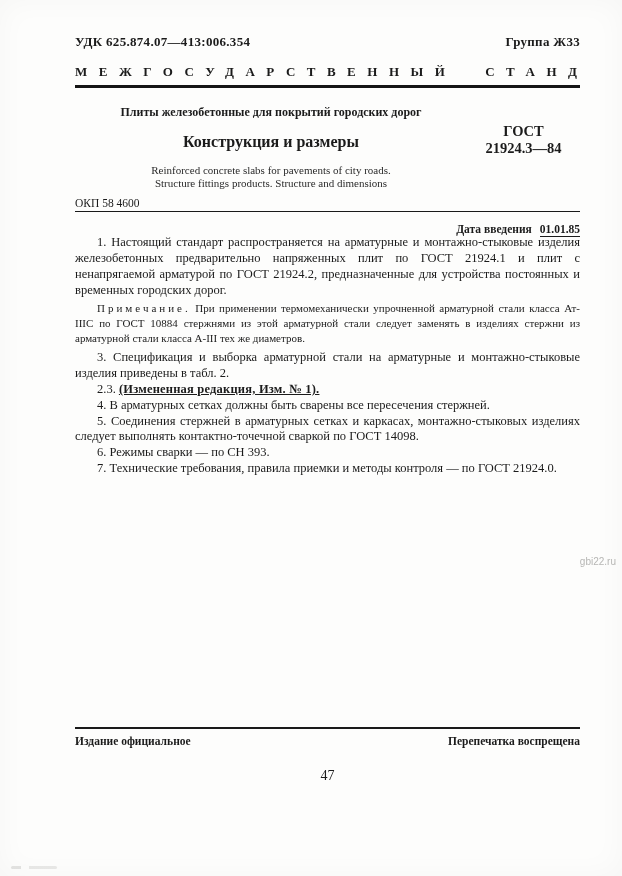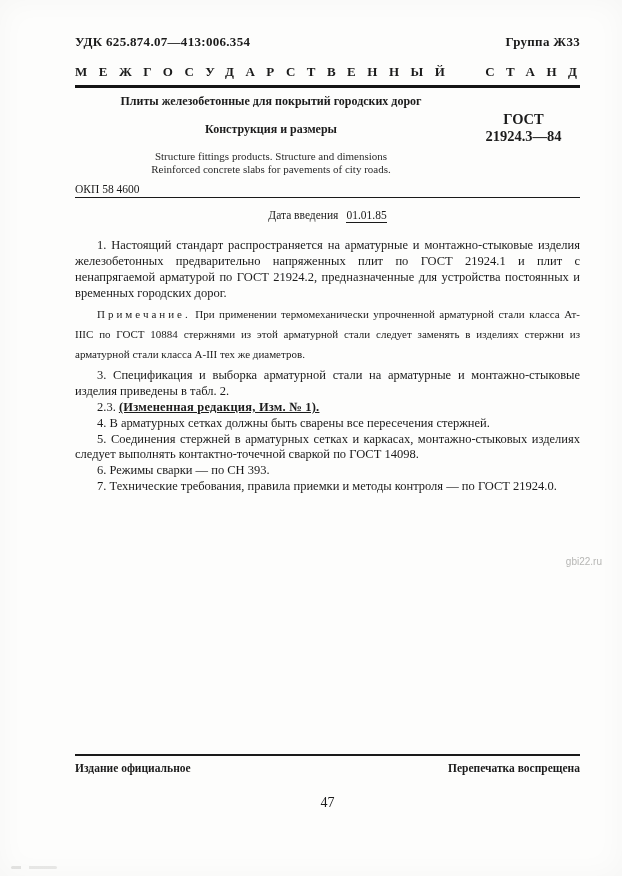--- a/index.html
+++ b/index.html
@@ -34,81 +34,81 @@
     overflow: hidden;
   }
   .thick-rule {
     height: 2.6px;
     background: #151515;
     margin-top: 5px;
   }
   .title-row {
     display: flex;
     align-items: center;
-    margin-top: 6px;
+    margin-top: 17px;
   }
   .titles {
     width: 392px;
     text-align: center;
   }
   .t-sub   { font-size: 12px; font-weight: bold; }
   .t-main  { font-size: 13px; font-weight: bold; margin-top: 12px; letter-spacing: 0.3px; }
-  .t-sub2  { font-size: 12px; font-weight: bold; margin-top: 13px; text-align: center; }
+  .t-sub2  { font-size: 16px; font-weight: bold; margin-top: 13px; text-align: center; }
   .t-en    { font-size: 11px; margin-top: 13px; line-height: 13px; color: #2a2a2a; }
   .gost-block {
     flex: 1;
     text-align: center;
     font-weight: bold;
     font-size: 14.5px;
     line-height: 17px;
     margin-top: -14px;
   }
   .okp-row { margin-top: 7px; font-size: 11.5px; }
   .thin-rule { height: 1.6px; background: #1a1a1a; margin-top: 2px; }
   .date-row {
-    text-align: center;
+    text-align: right;
     margin-top: 11px;
     font-size: 11.5px;
-    font-weight: normal;
+    font-weight: bold;
   }
   .date-value {
     border-bottom: 1.3px solid #1a1a1a;
     padding-bottom: 1px;
     margin-left: 8px;
   }
-  .body-text { margin-top: 17px; }
+  .body-text { }
   .para {
     font-size: 12.5px;
     line-height: 15.8px;
     text-align: justify;
     text-indent: 22px;
   }
   .note {
     font-size: 11px;
-    line-height: 20px;
+    line-height: 15px;
     text-align: justify;
     text-indent: 22px;
     margin: 3px 0 4px 0;
   }
   .note-label { letter-spacing: 3px; }
   .amendment { font-size: 12.5px; line-height: 15.8px; text-indent: 22px; }
   .amendment b { letter-spacing: 0.2px; text-decoration: underline; }
   .watermark {
     position: absolute;
     top: 556px;
-    right: 20px;
+    right: 6px;
     font-family: "Liberation Sans", "DejaVu Sans", sans-serif;
     font-size: 10px;
     color: #b6b6b4;
   }
   .footer {
     position: absolute;
     left: 75px;
     right: 42px;
-    top: 754px;
+    top: 727px;
   }
   .footer-rule { height: 1.6px; background: #1a1a1a; }
   .footer-labels {
     display: flex;
     justify-content: space-between;
     margin-top: 6px;
     font-size: 11.5px;
     font-weight: bold;
   }
   .page-number {
@@ -138,22 +138,22 @@
   </div>
 
   <div class="standard-type">МЕЖГОСУДАРСТВЕННЫЙ СТАНДАРТ</div>
   <div class="thick-rule"></div>
 
   <div class="title-row">
     <div class="titles">
       <div class="t-sub">Плиты железобетонные  для покрытий городских дорог</div>
       <div class="t-sub2">Конструкция и размеры</div>
       <div class="t-en">
+        <div>Reinforced concrete slabs for pavements of city roads.</div>
         <div>Structure fittings products. Structure and dimensions</div>
-        <div>Reinforced concrete slabs for pavements of city roads.</div>
       </div>
     </div>
     <div class="gost-block">
       <div>ГОСТ</div>
       <div>21924.3—84</div>
     </div>
   </div>
 
   <div class="okp-row">ОКП 58 4600</div>
   <div class="thin-rule"></div>

